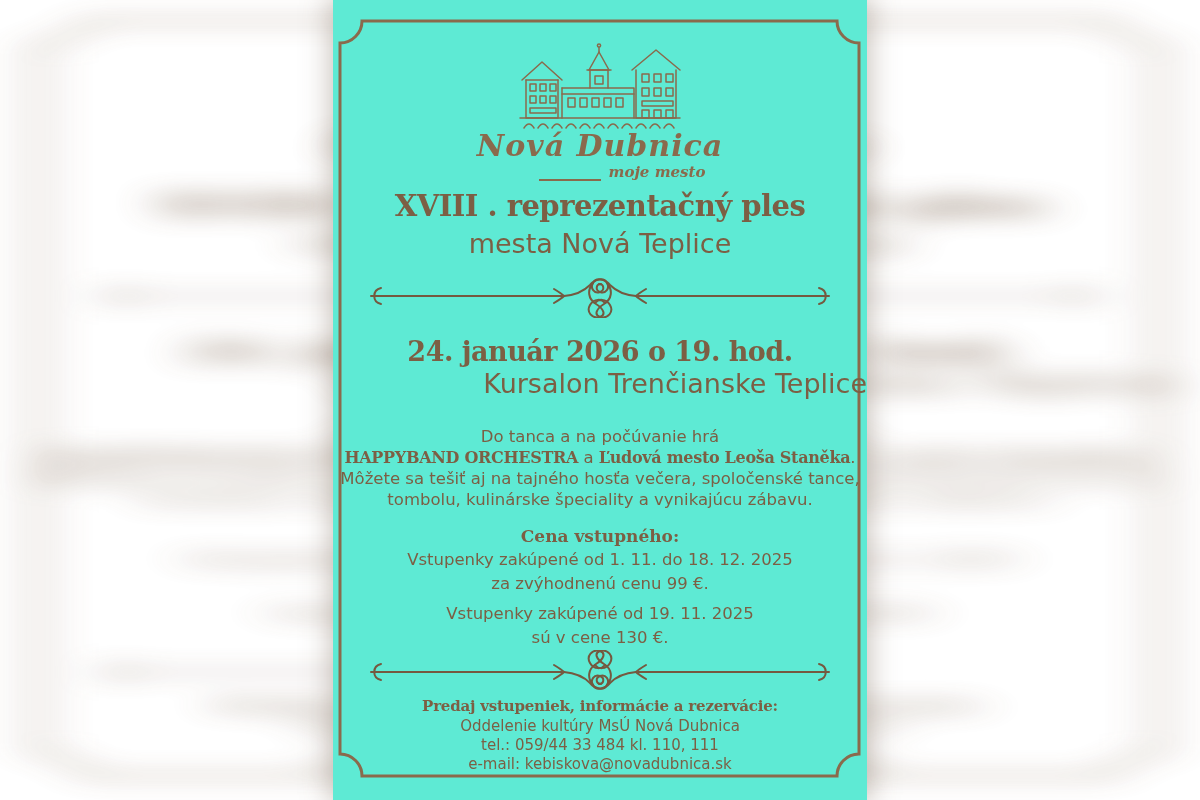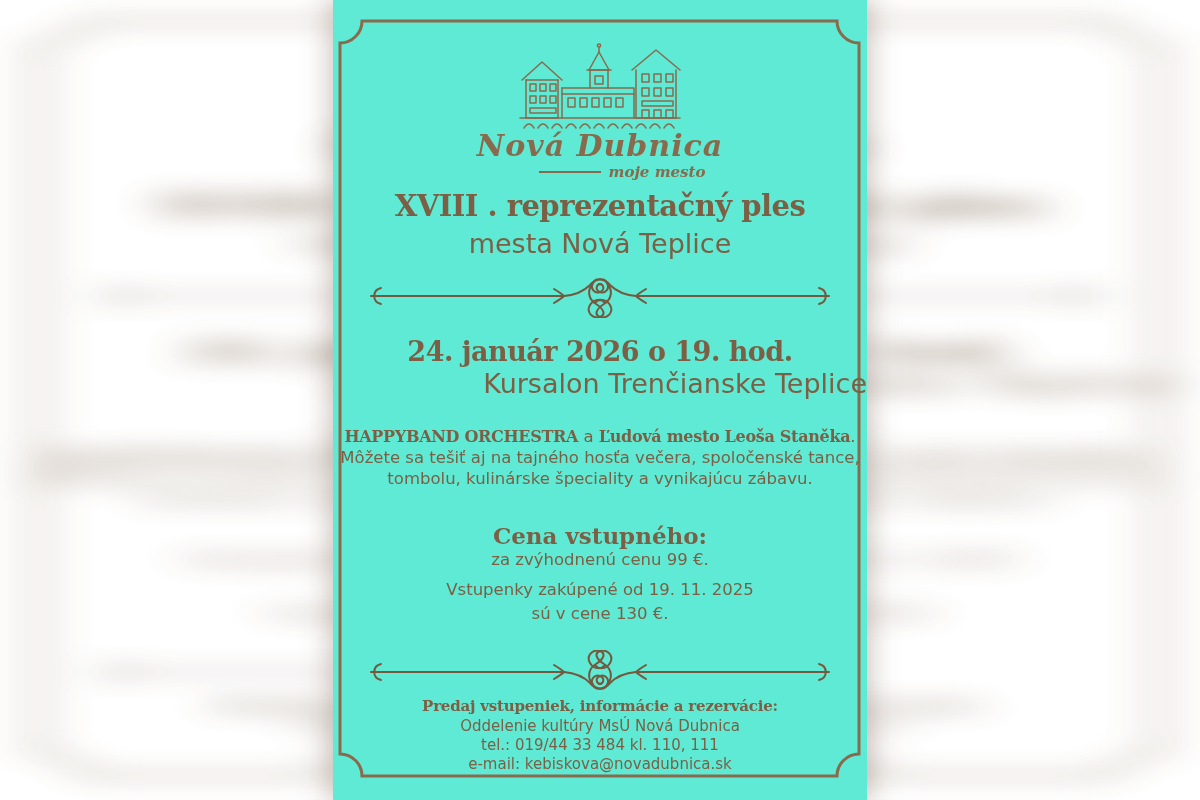--- a/index.html
+++ b/index.html
@@ -27,21 +27,21 @@
 
   .frame-svg { position:absolute; inset:0; width:100%; height:100%; }
 
   .block { position:absolute; left:0; width:100%; text-align:center; color:var(--brown); }
 
   
   .logo-block { top:38px; }
   .logo-art { display:block; margin:0 auto; }
   .logo-script { font-family:"DejaVu Serif", serif; font-style:italic; font-weight:bold;
     font-size:30px; letter-spacing:1px; color:var(--frame); margin-top:-6px; }
-  .logo-tagrow { display:flex; justify-content:center; align-items:center; gap:8px; margin-top:0px;
+  .logo-tagrow { display:flex; justify-content:center; align-items:flex-end; gap:8px; margin-top:0px;
     transform:translateX(22px); }
   .logo-tagline-rule { width:62px; height:2px; background:var(--frame); }
   .logo-tagline { font-family:"DejaVu Serif", serif; font-style:italic; font-weight:bold;
     font-size:15px; color:var(--frame); }
 
   .slab { font-family:"DejaVu Serif", serif; font-weight:bold; }
 
   .title-block { top:187px; }
   .title-line1 { font-size:29px; letter-spacing:-0.5px; line-height:38px; white-space:nowrap; }
   .title-line2 { font-size:27px; line-height:38px; white-space:nowrap; }
@@ -54,21 +54,21 @@
 
   .date-block { top:335px; }
   .date-line1 { font-size:27px; letter-spacing:-0.5px; line-height:33px; white-space:nowrap; }
   .date-line2 { font-size:27px; line-height:32px; white-space:nowrap;text-align:right; }
 
   .program-block { top:426px; font-size:16.5px; line-height:21px; }
   .program-block div { white-space:nowrap; }
   .program-bold { font-family:"DejaVu Serif", serif; font-weight:bold; font-size:16px; letter-spacing:-0.3px; }
 
   .pricing-block { top:524px; font-size:16.5px; line-height:24px; }
-  .pricing-heading { font-size:23px;text-align:center; }
+  .pricing-heading { font-size:17px;text-align:center; }
   .pricing-tier2 { margin-top:6px; }
   .pricing-block div { white-space:nowrap; }
 
   .contact-block { top:696px; font-size:15px; line-height:19px; }
   .contact-heading { font-size:15px; line-height:21px; letter-spacing:-0.2px; }
   .contact-block div { white-space:nowrap; }
 
   .logo-sketch path, .logo-sketch rect, .logo-sketch circle, .logo-sketch line, .logo-sketch polyline
     { stroke:var(--frame); fill:none; stroke-width:1.5; stroke-linecap:round; stroke-linejoin:round; }
 </style>
@@ -275,27 +275,29 @@
           <use href="#flo-left" transform="translate(470 0) scale(-1 1)"></use>
         </svg>
       </div>
 
       <div class="block date-block">
         <div class="date-line1 slab">24. január 2026 o 19. hod.</div>
         <div class="date-line2">Kursalon Trenčianske Teplice</div>
       </div>
 
       <div class="block program-block">
+        <div>Do tanca a na počúvanie hrá</div>
         <div><span class="program-bold">HAPPYBAND ORCHESTRA</span><span> a </span><span class="program-bold">Ľudová mesto Leoša Staněka</span><span>.</span></div>
         <div>Môžete sa tešiť aj na tajného hosťa večera, spoločenské tance,</div>
         <div>tombolu, kulinárske špeciality a vynikajúcu zábavu.</div>
       </div>
 
       <div class="block pricing-block">
         <div class="pricing-heading slab">Cena vstupného:</div>
+        <div>Vstupenky zakúpené od 1. 11. do 18. 12. 2025</div>
         <div>za zvýhodnenú cenu 99 €.</div>
         <div class="pricing-tier2">Vstupenky zakúpené od 19. 11. 2025</div>
         <div>sú v cene 130 €.</div>
       </div>
 
       <div class="divider divider-bottom">
         <svg viewBox="0 0 470 44">
           <g id="flo-left2">
             <path d="M6 22 H197"></path>
             <path d="M16 14 C7 16 7 28 16 30"></path>
@@ -303,19 +305,19 @@
             <path d="M199 22 C211 21 219 17 225 11 C230 5 239 3 242 9 C245 14 241 20 235 18 C230 16 231 10 236 10"></path>
             <path d="M242 9 C248 16 247 25 239 30 C231 35 229 41 235 43 C243 45 249 38 245 31 C241 24 233 25 230 29"></path>
           </g>
           <use href="#flo-left2" transform="translate(470 0) scale(-1 1)"></use>
         </svg>
       </div>
 
       <div class="block contact-block">
         <div class="contact-heading slab">Predaj vstupeniek, informácie a rezervácie:</div>
         <div>Oddelenie kultúry MsÚ Nová Dubnica</div>
-        <div>tel.: 019/44 33 484 kl. 110, 111</div>
+        <div>tel.: 059/44 33 484 kl. 110, 111</div>
         <div>e-mail: kebiskova@novadubnica.sk</div>
       </div>
 
     </div>
   </div>
 </div>
 
 </body></html>

